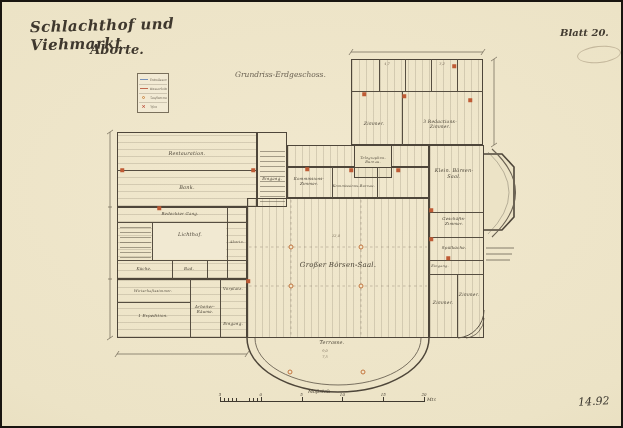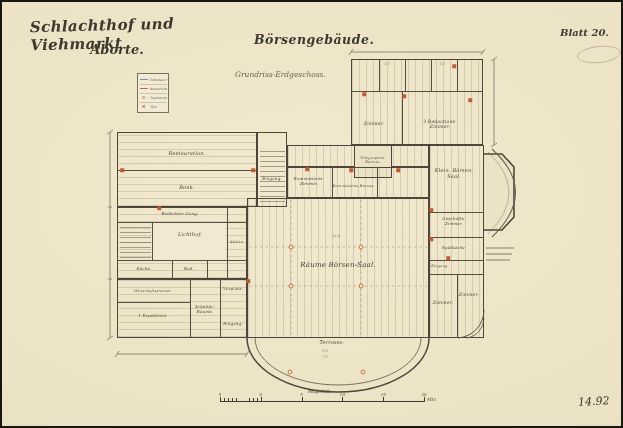--- a/index.html
+++ b/index.html
@@ -45,21 +45,20 @@
   .sb-unit{position:absolute;left:207px;top:3px;font-size:4.5px;font-style:italic;color:#4a4336;white-space:nowrap;}
   .sb-caption{position:absolute;left:88px;top:-6px;font-size:5px;font-style:italic;color:#4a4336;}
 </style>
 </head>
 <body>
 
 <div class="sheet">
 
   <div class="t1">Schlachthof und Viehmarkt</div>
   <div class="t2">Aborte.</div>
-  <div class="t3">Börsengebäude.</div>
   <div class="t4">Grundriss-Erdgeschoss.</div>
   <div class="t5">Blatt 20.</div>
   <div class="stamp"></div>
   <div class="inv">14.92</div>
 
   <div class="legend">
     <div>
         <div class="lg-row">
           <div class="lg-sym">
             <div class="lg-line" style="background: rgb(119, 145, 184);"></div>
@@ -179,21 +178,21 @@
       <div class="room-label" style="left: 231px; top: 287px; font-size: 4px;">Vorplatz.</div>
       <div class="room-label" style="left: 231px; top: 322px; font-size: 4px;">Eingang.</div>
       <div class="room-label" style="left: 307px; top: 180px; font-size: 4px;">Kommissions-
 Zimmer.</div>
       <div class="room-label" style="left: 352px; top: 184px; font-size: 3.5px;">Kommissions-Bureau.</div>
       <div class="room-label" style="left: 371px; top: 158px; font-size: 3.5px;">Telegraphen-
 Bureau.</div>
       <div class="room-label" style="left: 372px; top: 122px; font-size: 4.5px;">Zimmer.</div>
       <div class="room-label" style="left: 438px; top: 122px; font-size: 4.5px;">3 Redactions-
 Zimmer.</div>
-      <div class="room-label" style="left: 336px; top: 263px; font-size: 7px;">Räume Börsen-Saal.</div>
+      <div class="room-label" style="left: 336px; top: 263px; font-size: 7px;">Großer Börsen-Saal.</div>
       <div class="room-label" style="left: 452px; top: 172px; font-size: 5px;">Klein. Börsen-
 Saal.</div>
       <div class="room-label" style="left: 452px; top: 220px; font-size: 4px;">Geschäfts-
 Zimmer.</div>
       <div class="room-label" style="left: 452px; top: 246px; font-size: 4px;">Spülküche.</div>
       <div class="room-label" style="left: 438px; top: 264px; font-size: 3.5px;">Eingang.</div>
       <div class="room-label" style="left: 441px; top: 301px; font-size: 4.5px;">Zimmer.</div>
       <div class="room-label" style="left: 467px; top: 293px; font-size: 4.5px;">Zimmer.</div>
       <div class="room-label" style="left: 330px; top: 341px; font-size: 5px;">Terrasse.</div>
       <div class="col-dot" style="left: 289px; top: 245px;"></div>

